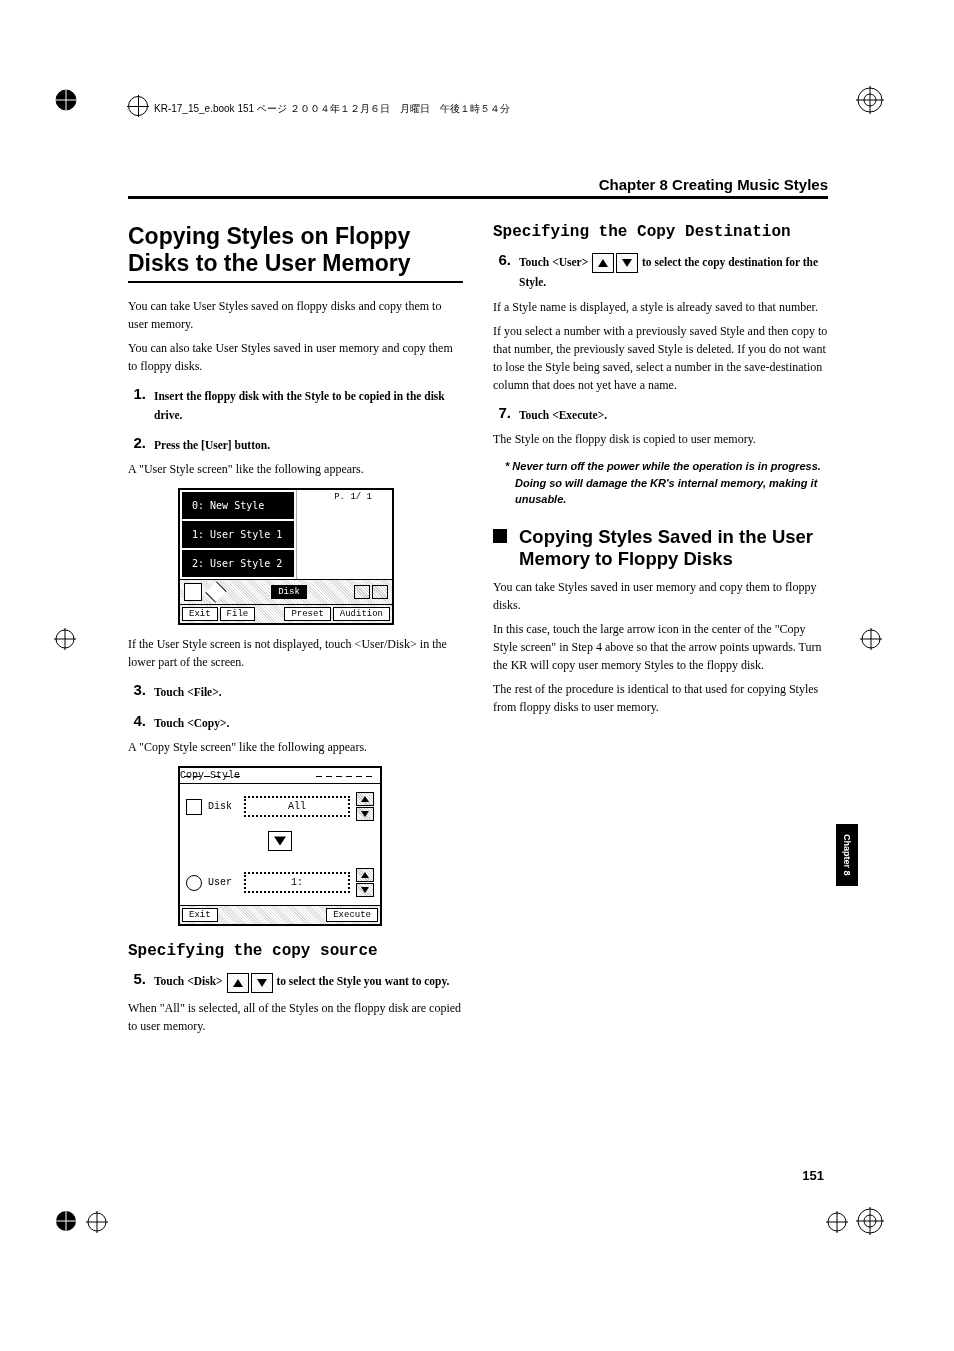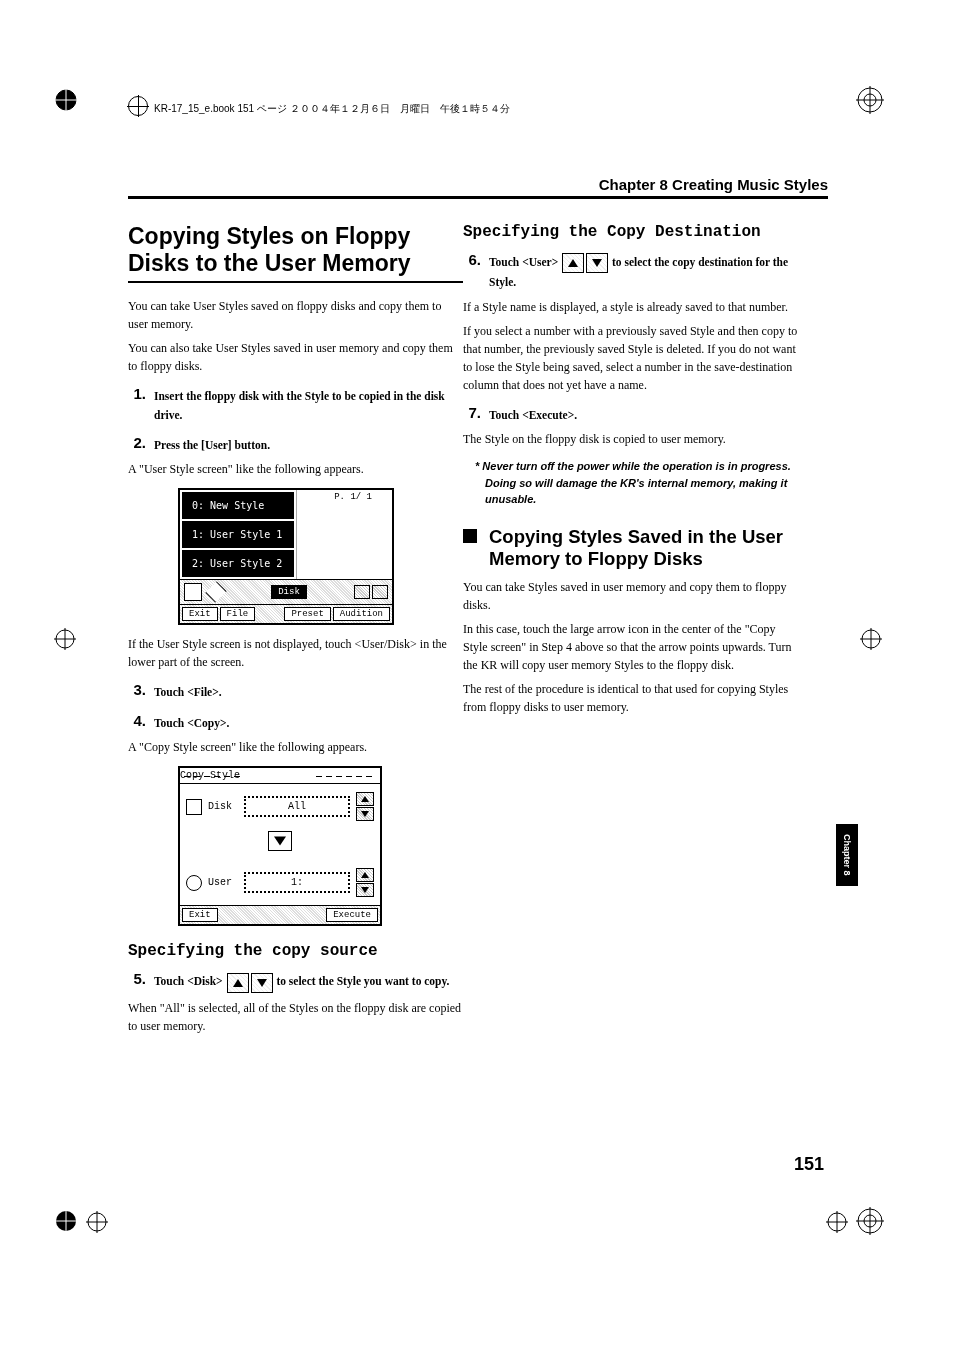--- a/index.html
+++ b/index.html
@@ -44,20 +44,21 @@
   .chapter-title {
     text-align: right;
     font-family: Arial, Helvetica, sans-serif;
     font-weight: bold;
     font-size: 15px;
     border-bottom: 3px solid #000;
     padding-bottom: 3px;
   }
   .columns {
     display: flex;
+    gap: 30px;
     margin-top: 20px;
   }
   .col { width: 335px; }
   h1.section-title {
     font-family: Arial, Helvetica, sans-serif;
     font-weight: bold;
     font-size: 23px;
     line-height: 1.18;
     margin: 4px 0 14px 0;
     border-bottom: 2px solid #000;
@@ -225,24 +226,24 @@
     font-weight: bold;
     writing-mode: vertical-rl;
     text-orientation: mixed;
     display: flex;
     align-items: center;
     justify-content: center;
   }
   .page-number {
     position: absolute;
     right: 130px;
-    bottom: 176px;
-    font-family: Arial, Helvetica, sans-serif;
-    font-weight: bold;
-    font-size: 18px;
+    bottom: 168px;
+    font-family: Arial, Helvetica, sans-serif;
+    font-weight: bold;
+    font-size: 13px;
     margin-left: 10px;
   }
   .reg-mark {
     position:absolute; width:28px; height:28px;
   }
   .reg-mark svg, .align-mark svg { width:100%; height:100%; }
   .align-mark { position:absolute; width:22px; height:22px; }
 </style>
 </head>
 <body>

